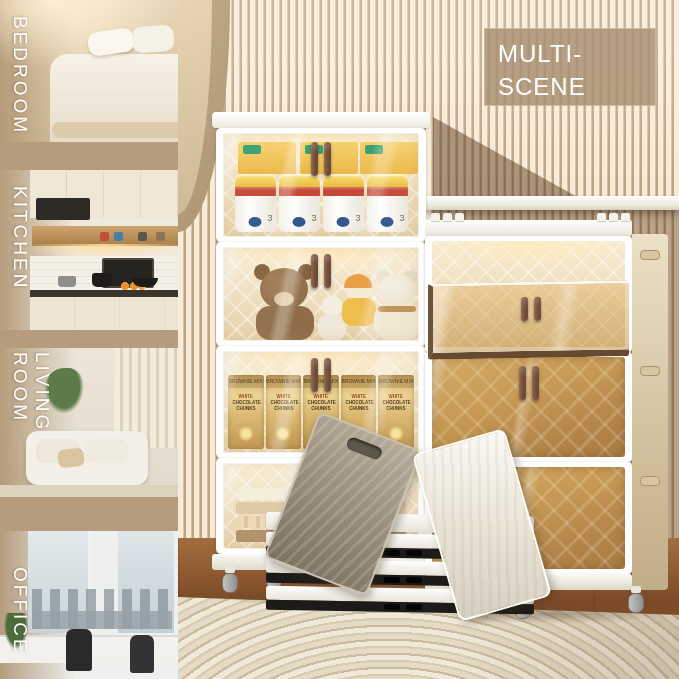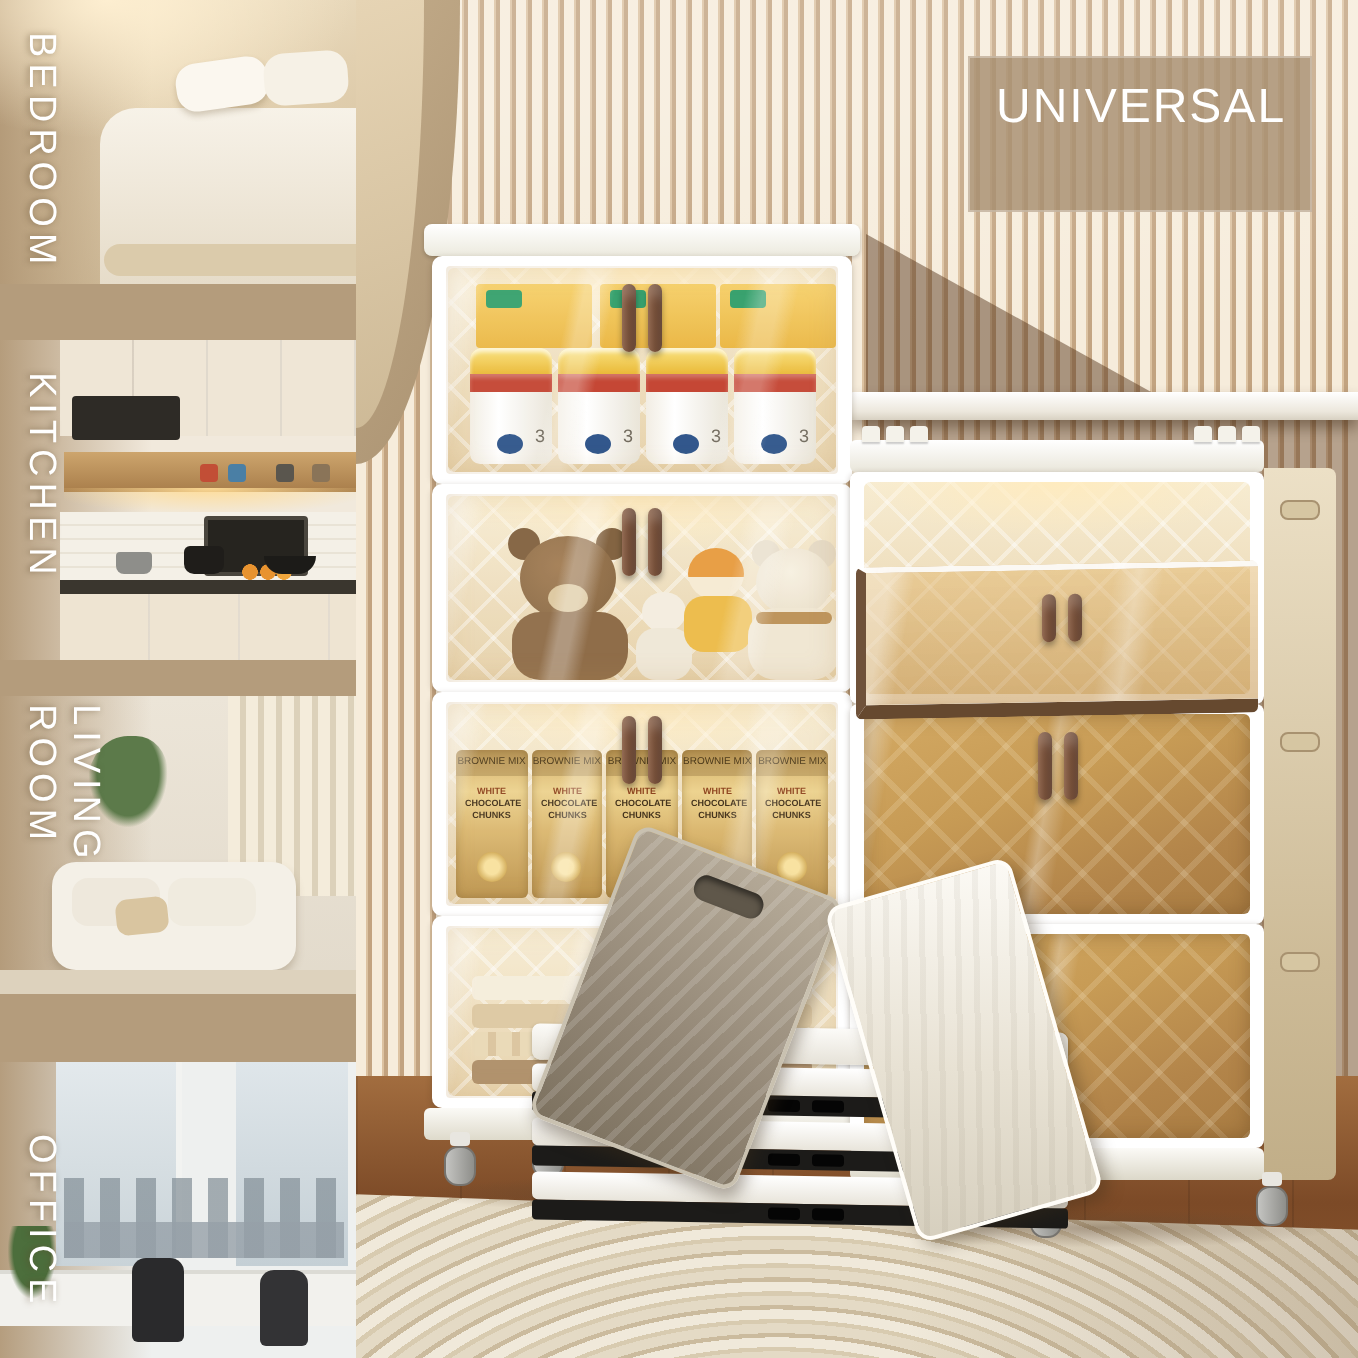--- a/index.html
+++ b/index.html
@@ -211,21 +211,21 @@
   <div class="abs wedge-photo"></div>
   <div class="abs wall-shadow-tri"></div>
   <div class="abs wall-shadow-rect"></div>
   <div class="abs shelf"></div>
   <div class="abs wood"></div>
   <div class="abs rug"></div>
   <div class="abs shadow-ell" style="left:210px;top:588px;width:220px;height:18px;"></div>
   <div class="abs shadow-ell" style="left:430px;top:604px;width:240px;height:20px;"></div>
 
   <div class="abs banner">
-    <div>UNIVERSAL</div>
+    <div>MULTI-SCENE</div>
   </div>
 
   <div class="abs lcab">
     <div class="abs lcab-top"></div>
 
     <div class="lunit" style="top:16px;height:114px;">
       <div class="lint chevron">
         <div class="glow-top"></div>
         <div class="box" style="left:14px;">
             <div class="tag"></div>

